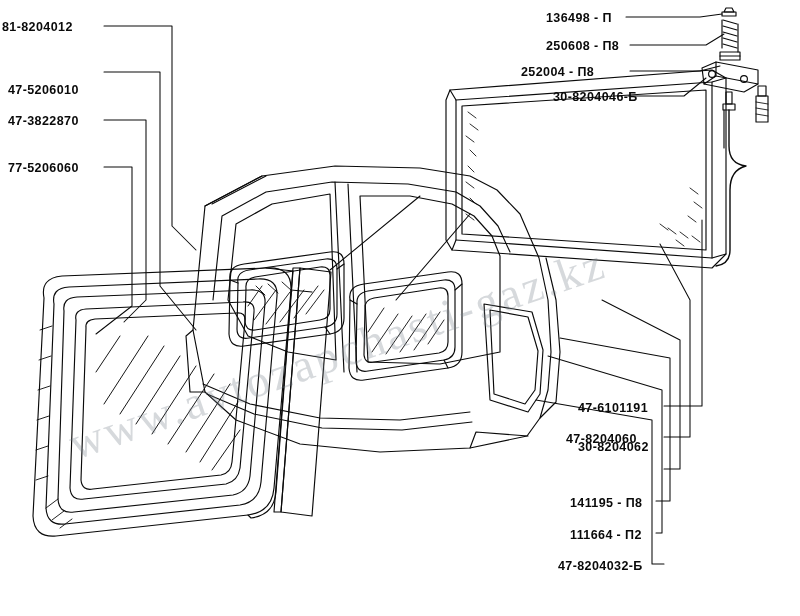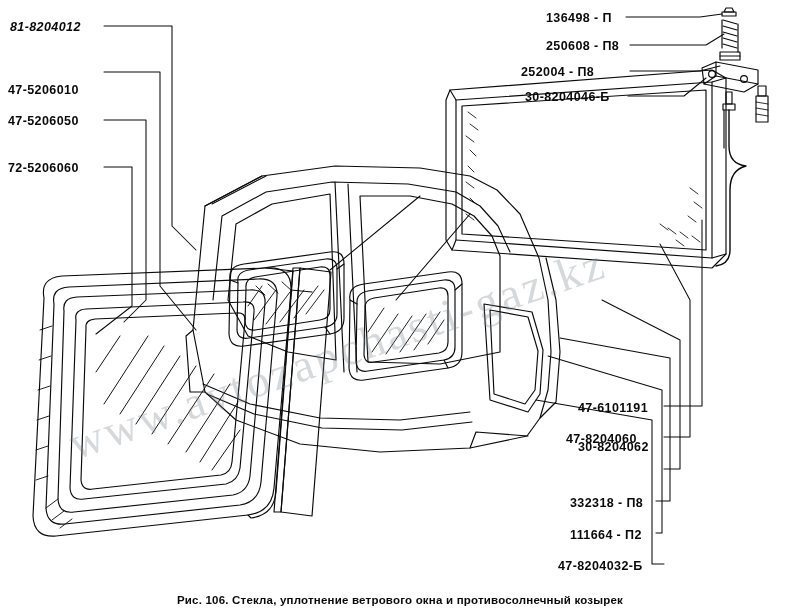--- a/index.html
+++ b/index.html
@@ -274,32 +274,31 @@
 
         <path d="M330 270 L420 196"></path>
         <path d="M396 300 L470 214"></path>
       </g>
 
     </g>
   </svg>
 
   <div class="wmark" style="left:62px; top:420px;">www.avtozapchasti-gaz.kz</div>
 
-  <div class="label" style="left:10px;  top:20px;font-style:italic;">81-8204012</div>
+  <div class="label" style="left:2px;  top:20px;">81-8204012</div>
   <div class="label" style="left:8px;   top:83px;">47-5206010</div>
-  <div class="label" style="left:8px;   top:114px;">47-5206050</div>
-  <div class="label" style="left:8px;   top:161px;">72-5206060</div>
+  <div class="label" style="left:8px;   top:114px;">47-3822870</div>
+  <div class="label" style="left:8px;   top:161px;">77-5206060</div>
 
   <div class="label" style="left:546px; top:11px;">136498 - П</div>
   <div class="label" style="left:546px; top:39px;">250608 - П8</div>
   <div class="label" style="left:521px; top:65px;">252004 - П8</div>
-  <div class="label" style="left:525px; top:90px;">30-8204046-Б</div>
+  <div class="label" style="left:553px; top:90px;">30-8204046-Б</div>
 
   <div class="label" style="left:578px; top:401px;">47-6101191</div>
   <div class="label" style="left:566px; top:432px;text-align:center;">47-8204060</div>
   <div class="label" style="left:578px; top:440px;">30-8204062</div>
-  <div class="label" style="left:570px; top:496px;">332318 - П8</div>
+  <div class="label" style="left:570px; top:496px;">141195 - П8</div>
   <div class="label" style="left:570px; top:528px;">111664 - П2</div>
   <div class="label" style="left:558px; top:559px;">47-8204032-Б</div>
 
-  <div id="caption">Рис. 106. Стекла, уплотнение ветрового окна и противосолнечный козырек</div>
 
 </div>
 
 </body></html>

